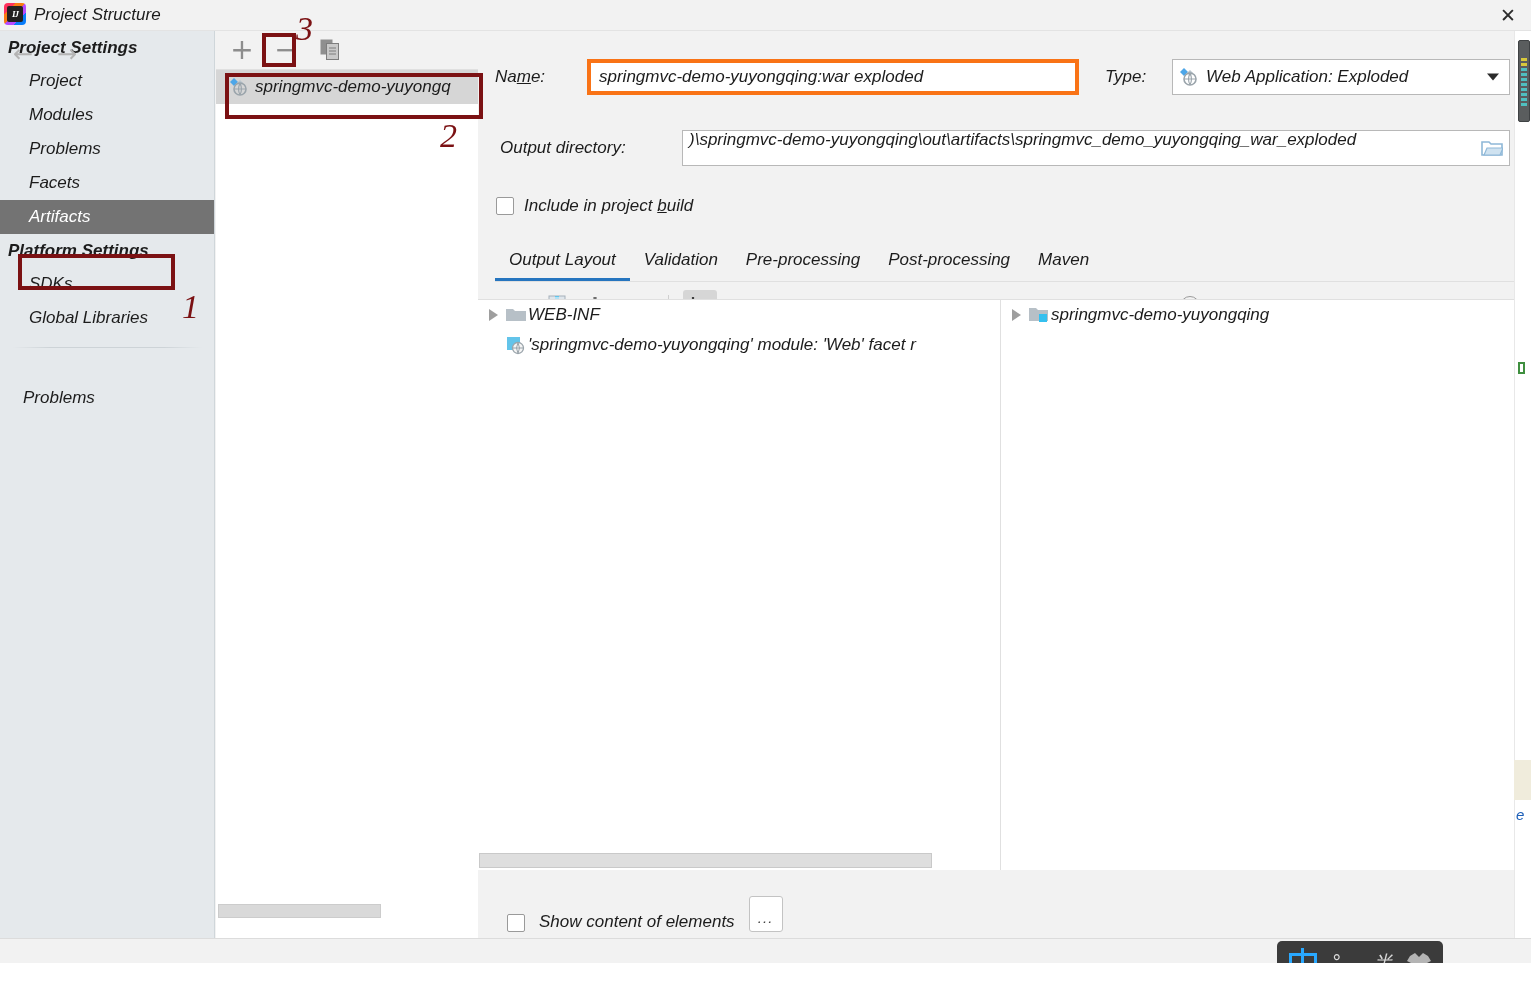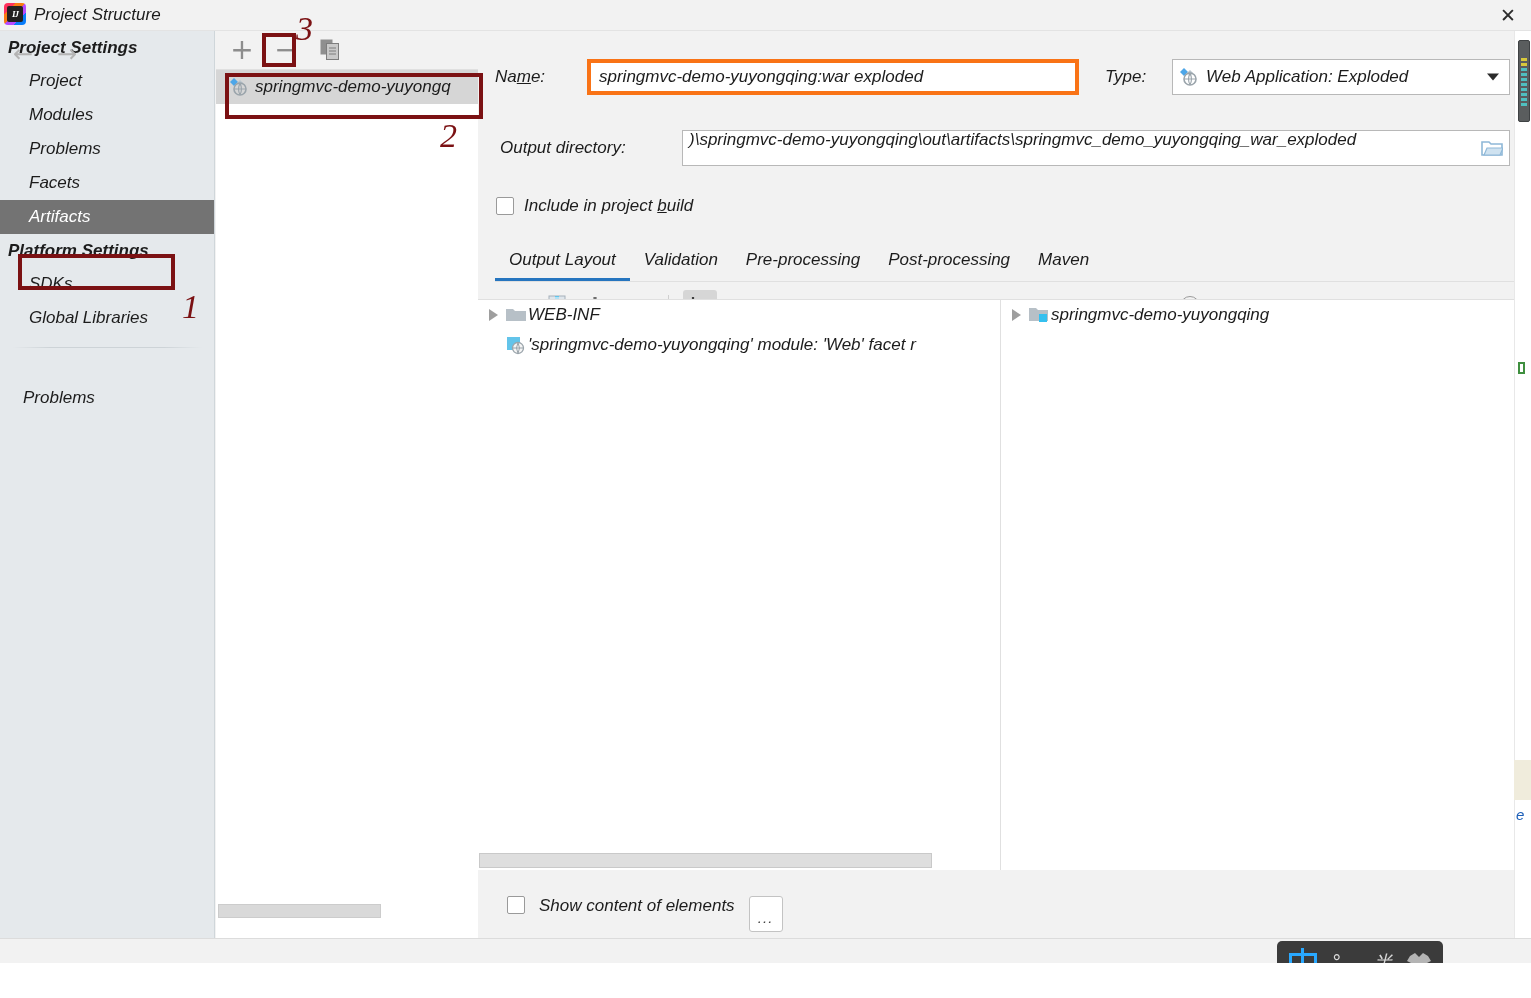--- a/index.html
+++ b/index.html
@@ -253,21 +253,21 @@
 
   .tree-hscroll-track {
     position: absolute; left: 0; bottom: 0; width: 522px; height: 18px; background: #ffffff;
   }
   .tree-hscroll-thumb {
     position: absolute; left: 1px; bottom: 2px; width: 453px; height: 15px;
     background: #dedede; border: 1px solid #c9c9c9;
   }
 
   
-  .row-showcontent { position: absolute; left: 487px; top: 896px; display: flex; align-items: flex-start; gap: 14px; padding-left: 20px; }
+  .row-showcontent { position: absolute; left: 487px; top: 896px; display: flex; align-items: flex-end; gap: 14px; padding-left: 20px; }
   .ellipsis-btn {
     width: 34px; height: 36px; background: #fff; border: 1px solid #c3c3c3;
     border-radius: 3px; display: flex; align-items: flex-end; justify-content: center;
     padding-bottom: 5px; font-size: 15px; color: #444; cursor: default; letter-spacing: 1px;
   }
 
   
   .bottombar {
     position: absolute; left: 0; top: 938px; width: 1531px; height: 60px;
     background: #f2f2f2; border-top: 1px solid #dcdcdc;

